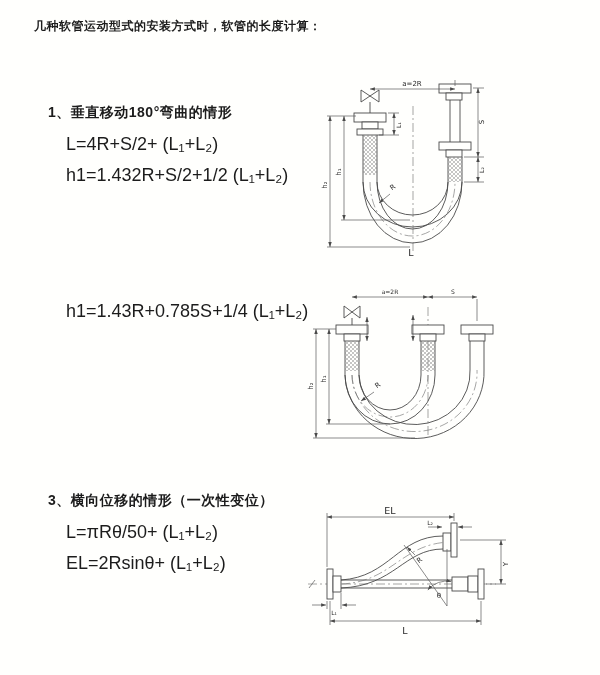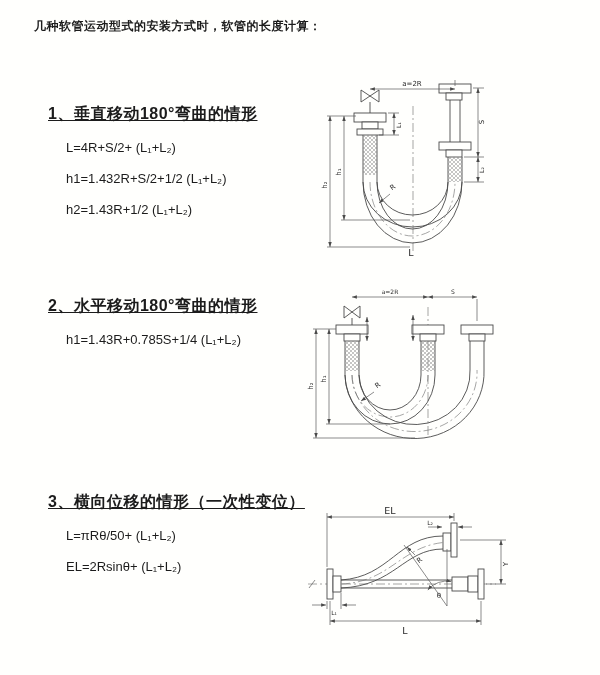--- a/index.html
+++ b/index.html
@@ -7,41 +7,40 @@
     width:600px;height:675px;position:relative;
     background:#fffffd;overflow:hidden;
     font-family:"Liberation Sans","DejaVu Sans",sans-serif;
     color:#1c1c1c;
   }
   .page-title{
     position:absolute;left:34px;top:18px;
     font-size:12px;font-weight:700;letter-spacing:0.5px;
   }
   .section{position:absolute;left:40px;width:280px;}
-  .sec-heading{font-size:16px;font-weight:700;margin:0 0 7px 8px;letter-spacing:0.5px;text-decoration:underline;}
-  .formula{font-size:13px;font-weight:500;margin-left:26px;line-height:31px;white-space:nowrap;}
+  .sec-heading{font-size:14px;font-weight:700;margin:0 0 7px 8px;letter-spacing:0.5px;}
+  .formula{font-size:18px;font-weight:500;margin-left:26px;line-height:31px;white-space:nowrap;}
   .diagram{position:absolute;}
   svg .ln{stroke:#4a4a4a;stroke-width:0.9;fill:none;}
   svg .thin{stroke:#5a5a5a;stroke-width:0.7;fill:none;}
   svg .fl{fill:#fffffd;stroke:#4a4a4a;stroke-width:0.9;}
   svg .cl{stroke:#6a6a6a;stroke-width:0.6;fill:none;stroke-dasharray:9 3 2 3;}
   svg text{fill:#2a2a2a;font-family:"DejaVu Sans",sans-serif;font-size:7px;}
   svg .big{font-size:9.5px;}
   svg .sm{font-size:6px;}
 </style>
 </head>
 <body>
 
 <div class="page-title">几种软管运动型式的安装方式时，软管的长度计算：</div>
 
 <div class="section" style="top:104px;">
   <div class="sec-heading">1、垂直移动180°弯曲的情形</div>
   <div class="formula">L=4R+S/2+ (L₁+L₂)</div>
   <div class="formula">h1=1.432R+S/2+1/2 (L₁+L₂)</div>
-  <div class="formula">h2=1.43R+1/2 (L₁+L₂)</div>
 </div>
 
 <svg class="diagram" style="left:310px;top:70px;" width="260" height="190" viewBox="0 0 260 190">
   <defs>
     <marker id="a1" markerWidth="8" markerHeight="6" refX="7" refY="2.5" orient="auto-start-reverse">
       <path d="M0,0 L7,2.5 L0,5 z" fill="#4a4a4a"></path>
     </marker>
     <pattern id="hp1" patternUnits="userSpaceOnUse" width="4" height="4">
       <path d="M0,4 L4,0 M0,0 L4,4" stroke="#8a8a8a" stroke-width="0.5"></path>
     </pattern>
@@ -122,21 +121,20 @@
 
   <g>
     <text transform="translate(84,119) rotate(-35)" text-anchor="middle">R</text>
     <line class="thin" x1="80" y1="124" x2="69" y2="133" marker-end="url(#a1)"></line>
   </g>
 
   <text x="101" y="186" text-anchor="middle" class="big">L</text>
 </svg>
 
 <div class="section" style="top:296px;">
-  <div class="sec-heading">2、水平移动180°弯曲的情形</div>
   <div class="formula">h1=1.43R+0.785S+1/4 (L₁+L₂)</div>
 </div>
 
 <svg class="diagram" style="left:305px;top:285px;" width="270" height="180" viewBox="0 0 270 180">
   <defs>
     <marker id="a2" markerWidth="8" markerHeight="6" refX="7" refY="2.5" orient="auto-start-reverse">
       <path d="M0,0 L7,2.5 L0,5 z" fill="#4a4a4a"></path>
     </marker>
     <pattern id="hp2" patternUnits="userSpaceOnUse" width="4" height="4">
       <path d="M0,4 L4,0 M0,0 L4,4" stroke="#8a8a8a" stroke-width="0.5"></path>

